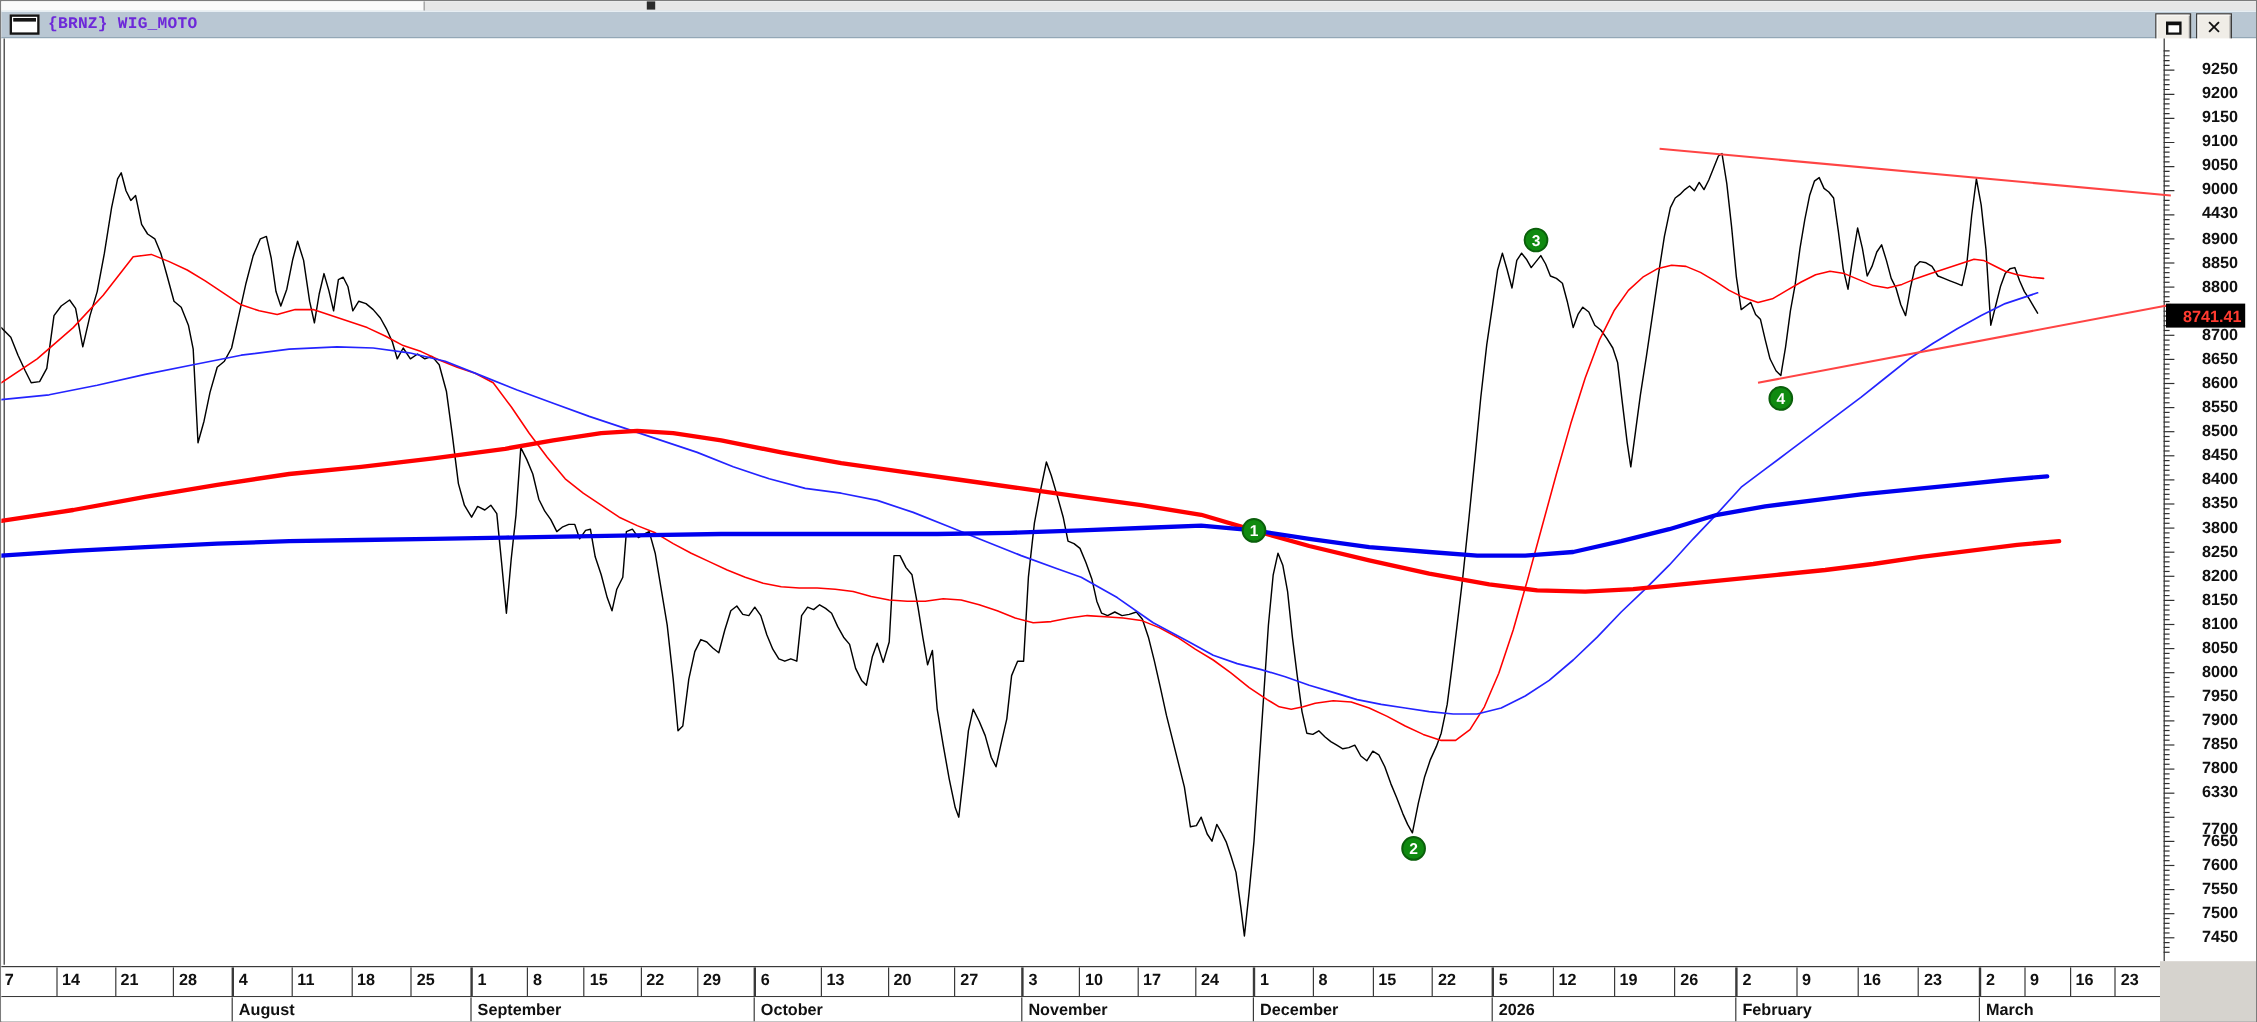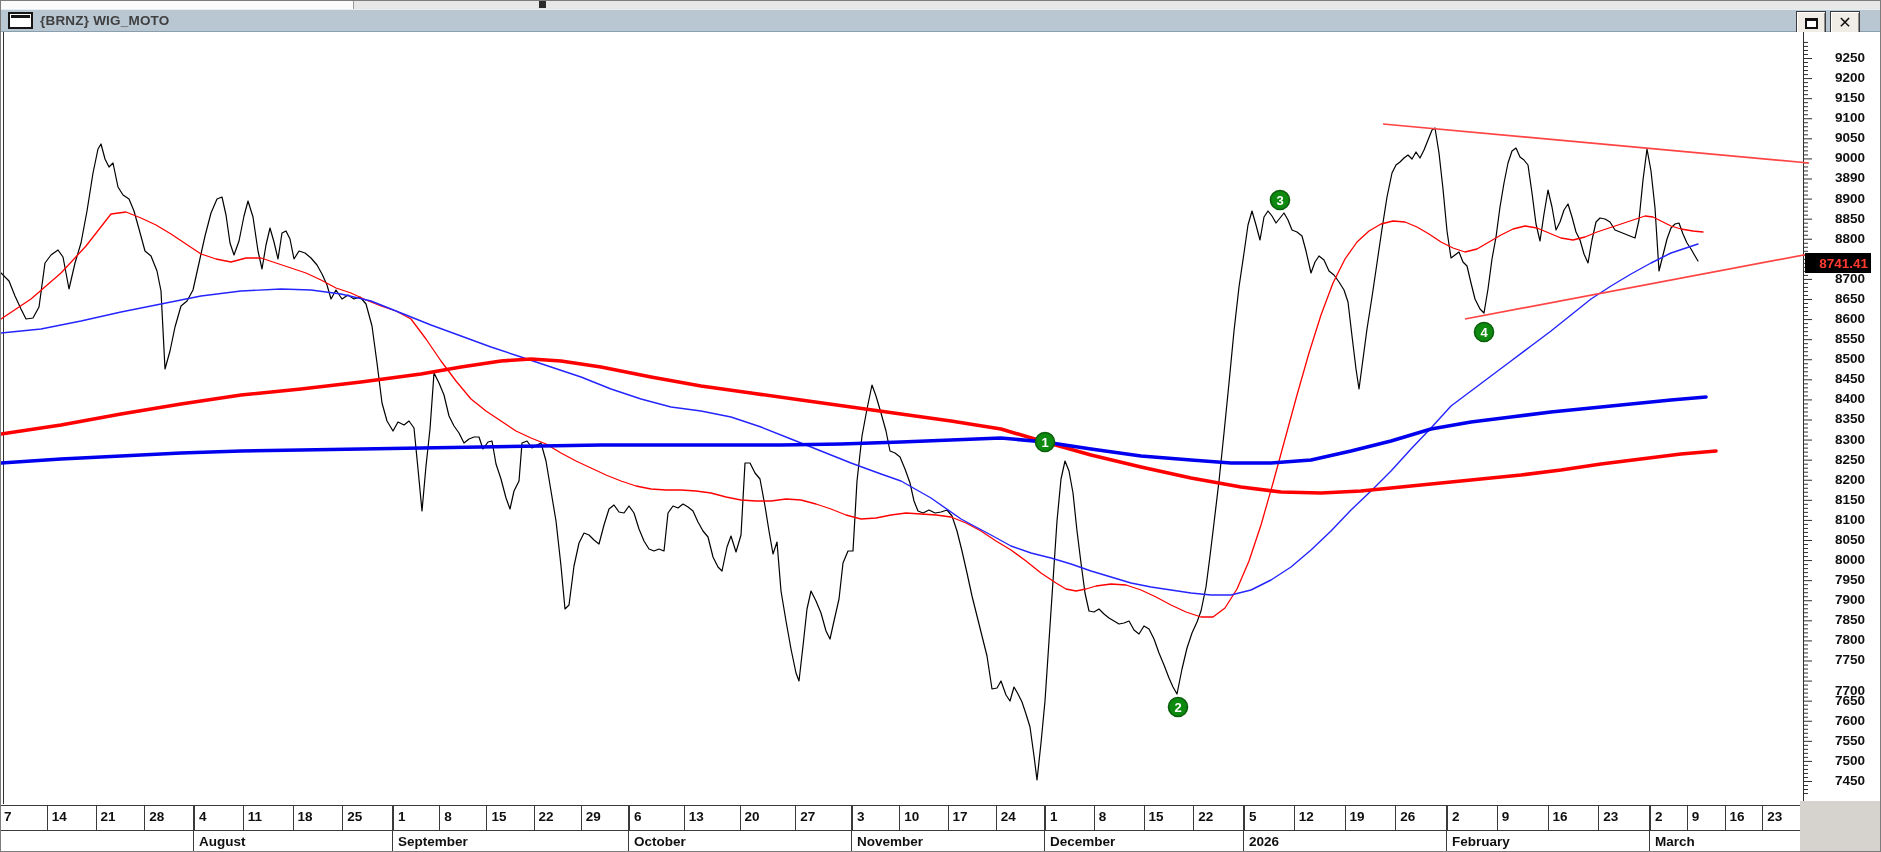--- a/index.html
+++ b/index.html
@@ -13,21 +13,21 @@
   .strip-panel{position:absolute;left:352px;top:0;height:8px;right:0;background:#e7e7e7;border-left:1px solid #9a9a9a;}
   .strip-notch{position:absolute;left:538px;top:0;width:7px;height:7px;background:#2b2b2b;}
   
   .titlebar{
     position:absolute;left:0;top:8px;width:100%;height:23px;
     background:#b9c7d3;border-top:1px solid #e7eef3;border-bottom:1px solid #8ba0ae;
     box-sizing:border-box;display:flex;align-items:center;padding-left:7px;gap:7px;
   }
   .sys-icon{box-sizing:border-box;width:25px;height:17px;background:#fff;border:2px solid #151515;padding:1px;}
   .sys-icon-bar{height:3px;background:#151515;}
-  .title{font-size:13.5px;font-weight:700;color:#404040;letter-spacing:.2px;}
+  .title{font-size:13.5px;font-weight:700;color:#6d28d9;letter-spacing:.2px;font-family:Liberation Mono, monospace;}
   
   .win-btn{
     position:absolute;top:10px;width:30px;height:24px;background:#f0ede7;
     border:1px solid #3c3c3c;box-shadow:inset 1px 1px 0 #ffffff,inset -1px -1px 0 #8f8f8f;
     display:flex;align-items:center;justify-content:center;padding:0;cursor:pointer;
   }
   .btn-max{left:1795px;}
   .btn-close{left:1829px;}
   .max-glyph{display:block;width:13px;height:11px;box-sizing:border-box;border:2px solid #101010;border-top-width:3px;background:#fff;}
   .close-glyph{font-family:"DejaVu Sans",sans-serif;font-size:16px;font-weight:900;line-height:1;color:#101010;}
@@ -293,45 +293,45 @@
       <text x="1483" y="335.8" text-anchor="middle" fill="#ffffff" font-size="13px" font-weight="700" font-family="&quot;Liberation Sans&quot;,sans-serif">4</text>
     </svg>
 
   <div id="y-labels">
       <div class="y-label" style="top: 49px;">9250</div>
       <div class="y-label" style="top: 69.083px;">9200</div>
       <div class="y-label" style="top: 89.166px;">9150</div>
       <div class="y-label" style="top: 109.249px;">9100</div>
       <div class="y-label" style="top: 129.332px;">9050</div>
       <div class="y-label" style="top: 149.415px;">9000</div>
-      <div class="y-label" style="top: 169.498px;">3890</div>
+      <div class="y-label" style="top: 169.498px;">4430</div>
       <div class="y-label" style="top: 189.581px;">8900</div>
       <div class="y-label" style="top: 209.664px;">8850</div>
       <div class="y-label" style="top: 229.747px;">8800</div>
       <div class="y-label" style="top: 249.83px;">8750</div>
       <div class="y-label" style="top: 269.913px;">8700</div>
       <div class="y-label" style="top: 289.996px;">8650</div>
       <div class="y-label" style="top: 310.079px;">8600</div>
       <div class="y-label" style="top: 330.162px;">8550</div>
       <div class="y-label" style="top: 350.245px;">8500</div>
       <div class="y-label" style="top: 370.328px;">8450</div>
       <div class="y-label" style="top: 390.411px;">8400</div>
       <div class="y-label" style="top: 410.494px;">8350</div>
-      <div class="y-label" style="top: 430.577px;">8300</div>
+      <div class="y-label" style="top: 430.577px;">3800</div>
       <div class="y-label" style="top: 450.66px;">8250</div>
       <div class="y-label" style="top: 470.743px;">8200</div>
       <div class="y-label" style="top: 490.826px;">8150</div>
       <div class="y-label" style="top: 510.909px;">8100</div>
       <div class="y-label" style="top: 530.992px;">8050</div>
       <div class="y-label" style="top: 551.075px;">8000</div>
       <div class="y-label" style="top: 571.158px;">7950</div>
       <div class="y-label" style="top: 591.241px;">7900</div>
       <div class="y-label" style="top: 611.324px;">7850</div>
       <div class="y-label" style="top: 631.407px;">7800</div>
-      <div class="y-label" style="top: 651.49px;">7750</div>
+      <div class="y-label" style="top: 651.49px;">6330</div>
       <div class="y-label" style="top: 682px;">7700</div>
       <div class="y-label" style="top: 691.656px;">7650</div>
       <div class="y-label" style="top: 711.739px;">7600</div>
       <div class="y-label" style="top: 731.822px;">7550</div>
       <div class="y-label" style="top: 751.905px;">7500</div>
       <div class="y-label" style="top: 771.988px;">7450</div>
     </div>
 
   <div class="price-tag">
     <span>8741.41</span>

